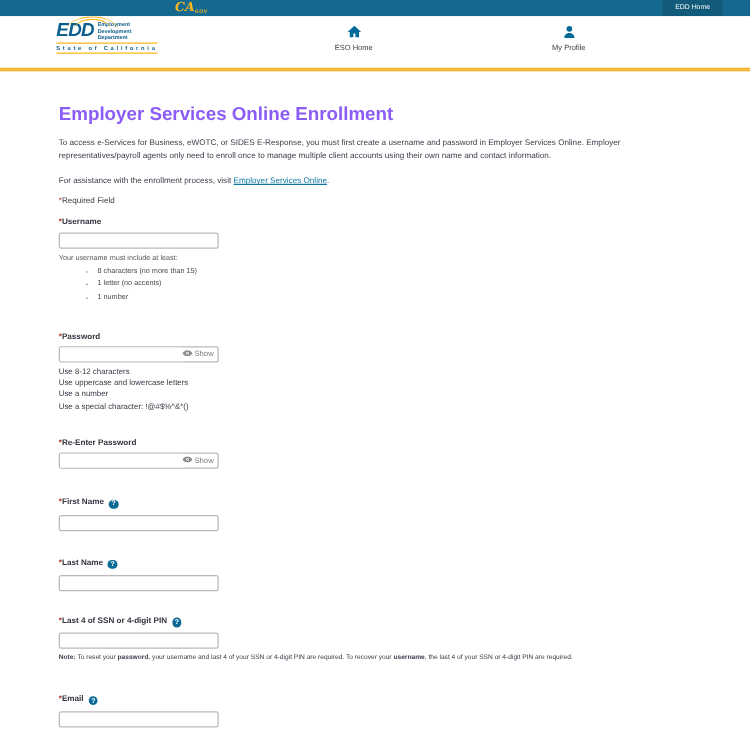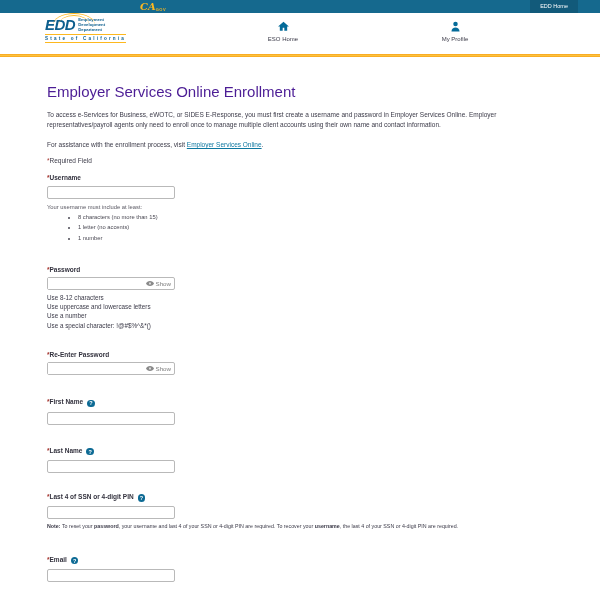--- a/index.html
+++ b/index.html
@@ -119,22 +119,22 @@
   .gold-rule {
     height: 3px;
     background: linear-gradient(to bottom, #f6a21b, #fdc23c, #f6a21b);
   }
   
   .main {
     padding: 26px 46px 0 47px;
   }
   h1.page-title {
     font-size: 15px;
-    font-weight: 400;
-    color: #4c1d95;
+    font-weight: 700;
+    color: #8b5cf6;
     margin-bottom: 10px;
   }
   .intro {
     font-size: 6.5px;
     line-height: 10px;
     max-width: 507px;
   }
   .assist {
     font-size: 6.5px;
     margin-top: 11px;

